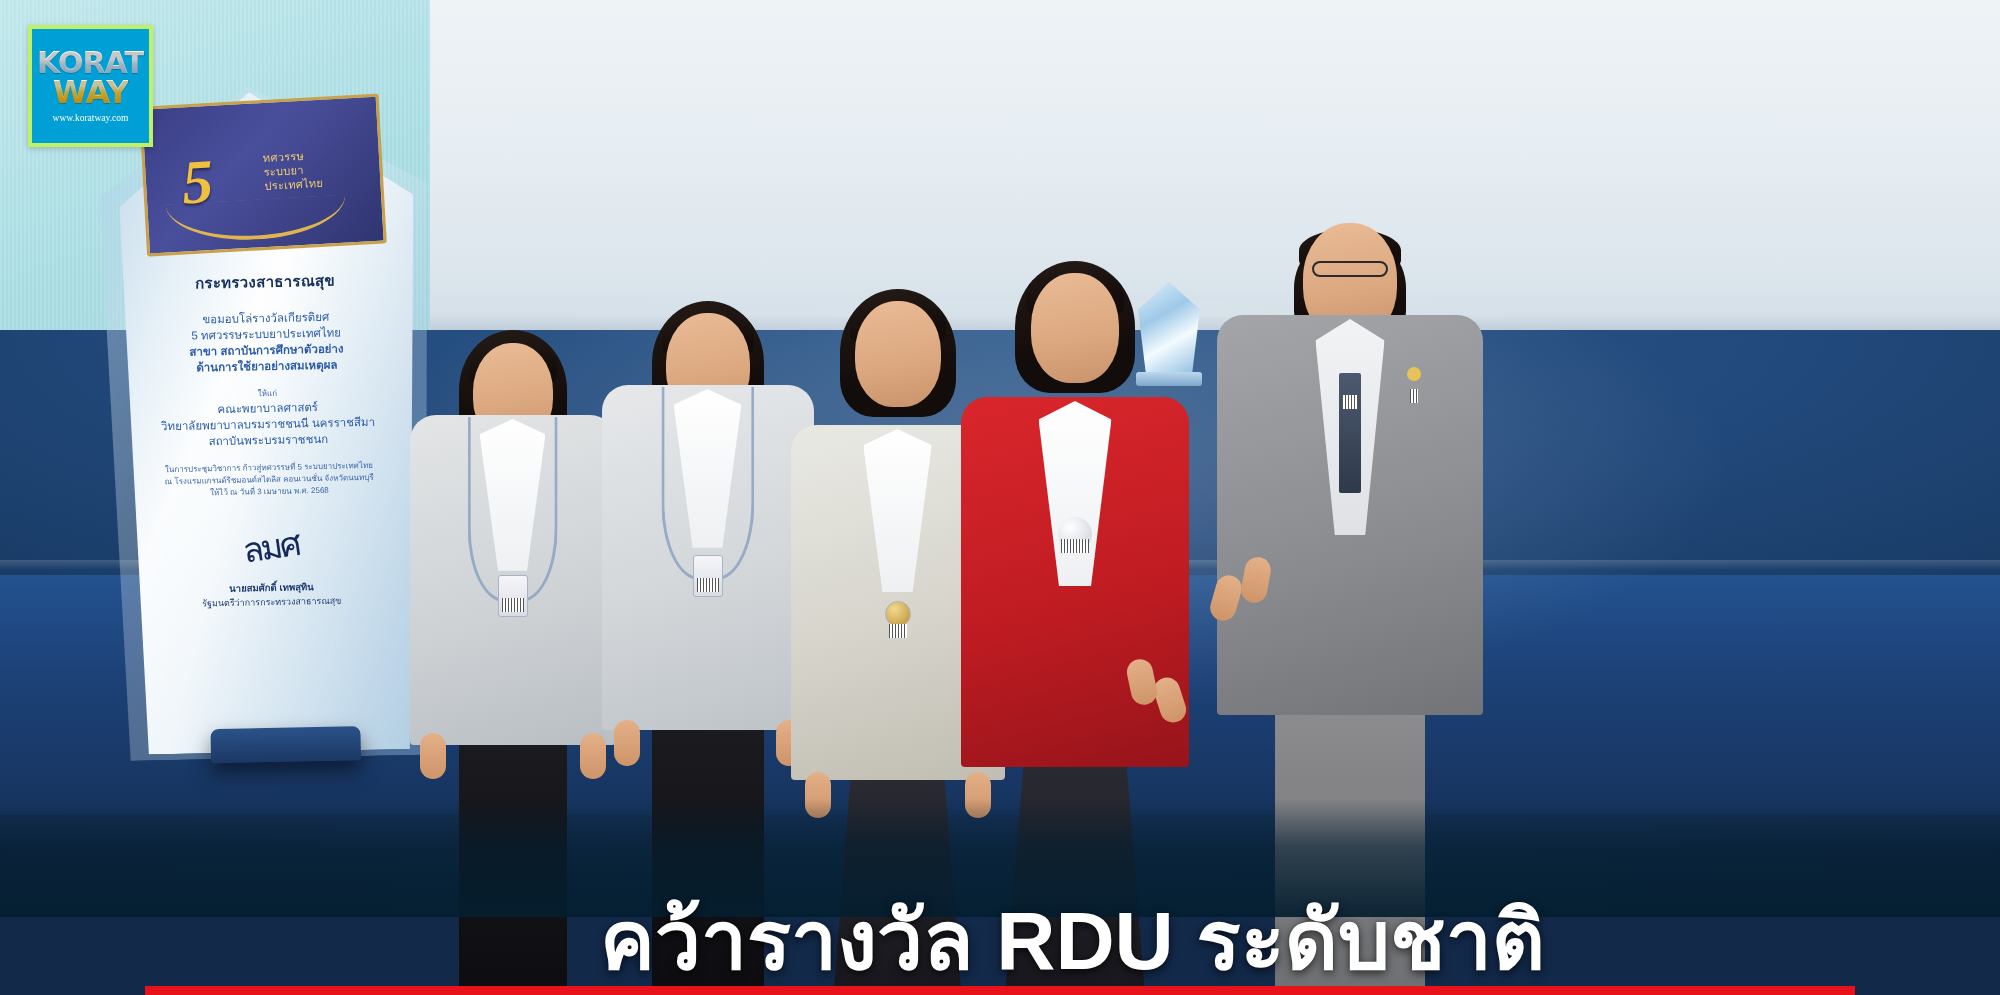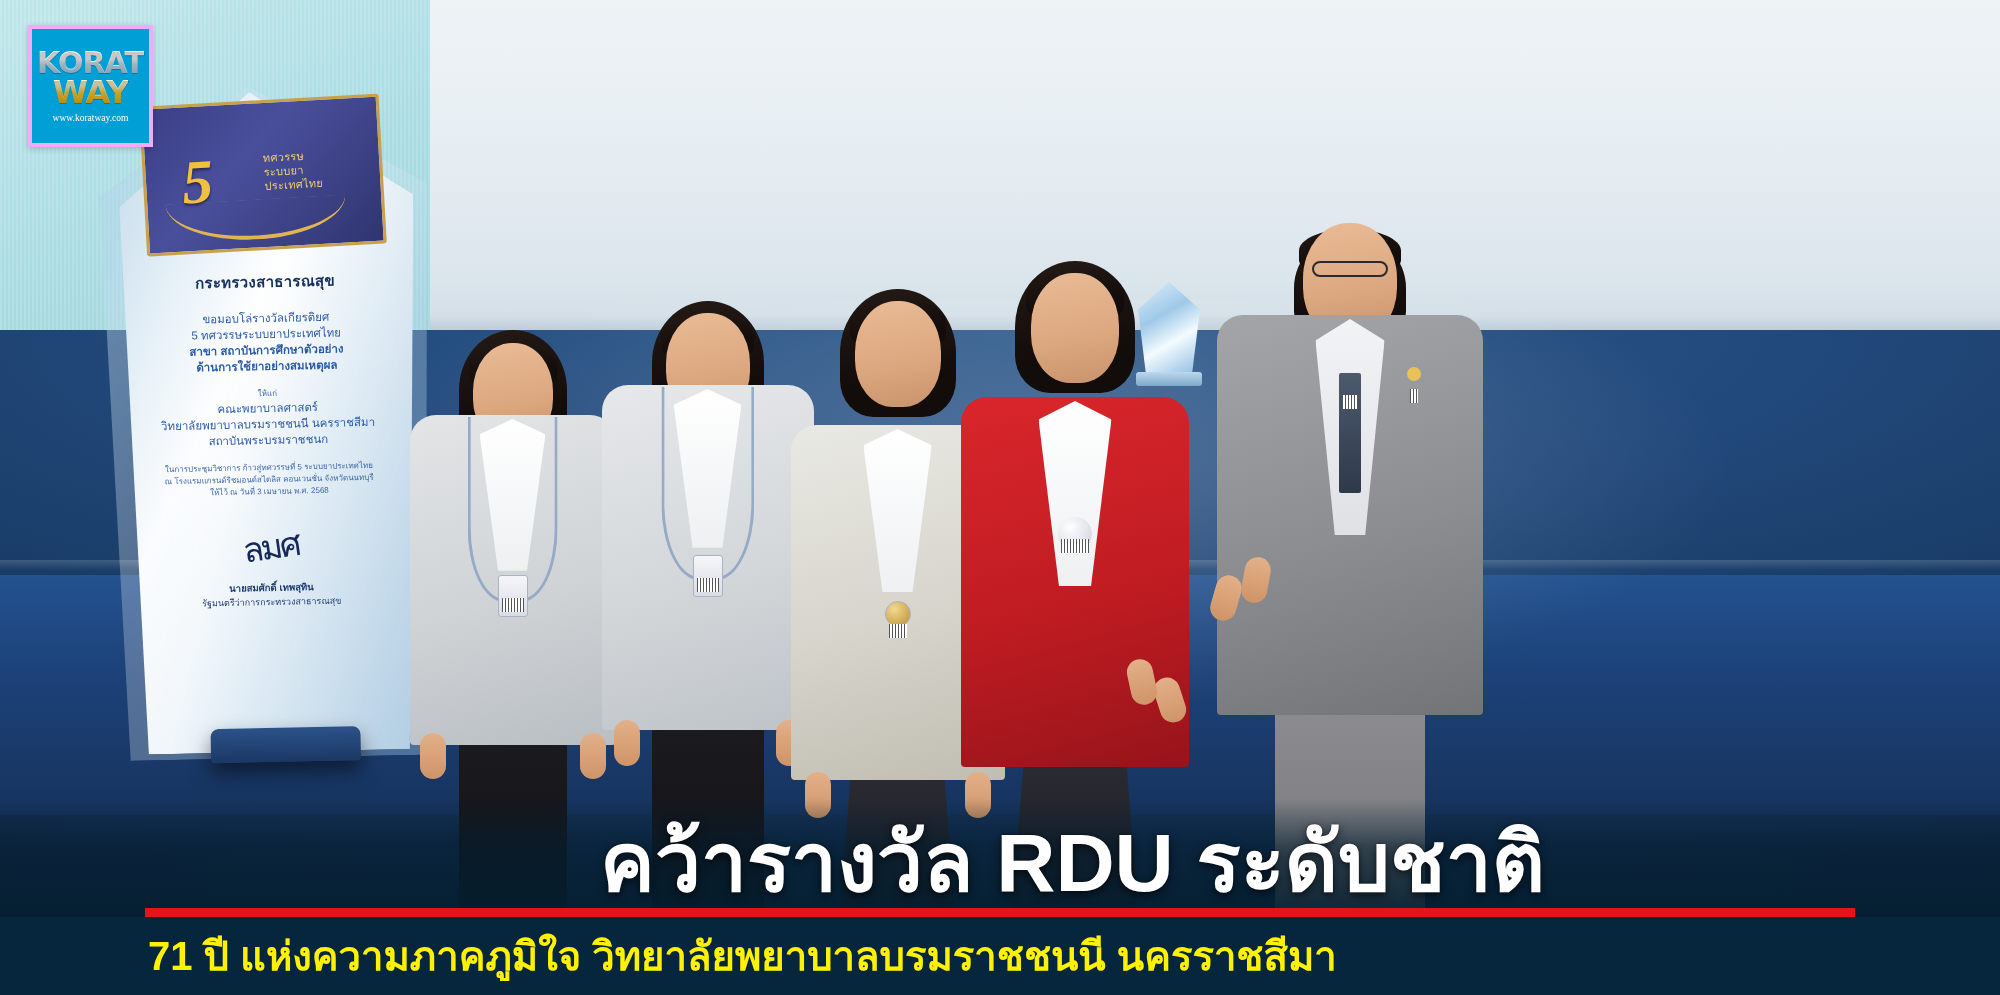--- a/index.html
+++ b/index.html
@@ -204,21 +204,21 @@
   }
   .crystal-base{
     position:absolute; left:1136px; top:372px; width:66px; height:14px;
     background:linear-gradient(180deg,#bcd8ec,#7ea8cb);
     border-radius:3px; z-index:9;
   }
 
   
   .logo{
     position:absolute; left:28px; top:25px; width:125px; height:122px;
-    background:#f0abfc; padding:4px;
+    background:#bef264; padding:4px;
     box-shadow:0 2px 6px rgba(0,0,0,.18);
     z-index:30;
   }
   .logo-inner{
     width:100%; height:100%;
     background:#009fd6;
     display:flex; flex-direction:column;
     align-items:center; justify-content:center;
   }
   .logo-korat{
@@ -431,18 +431,15 @@
     </div>
   </div>
 
 
   <div class="headline-zone">
     <div class="headline-shade"></div>
     <div class="headline-main">
       <div class="txt">คว้ารางวัล RDU ระดับชาติ</div>
       <div class="rule"></div>
     </div>
-    <div class="headline-sub-bar">
-      <div class="txt">71 ปี แห่งความภาคภูมิใจ วิทยาลัยพยาบาลบรมราชชนนี นครราชสีมา</div>
-    </div>
   </div>
 
 </div>
 
 </body></html>

